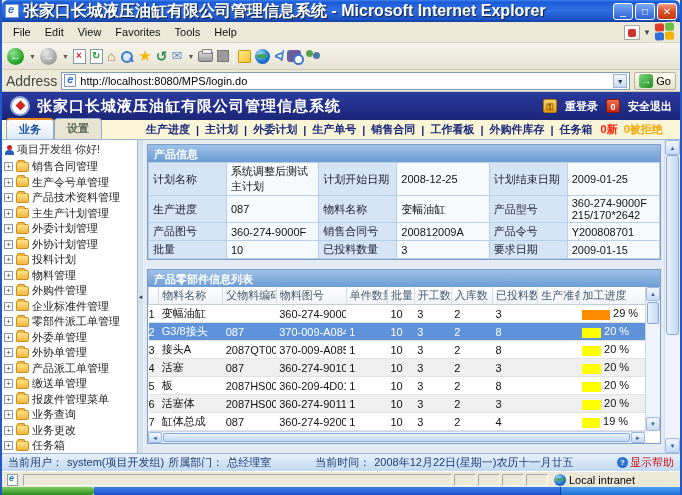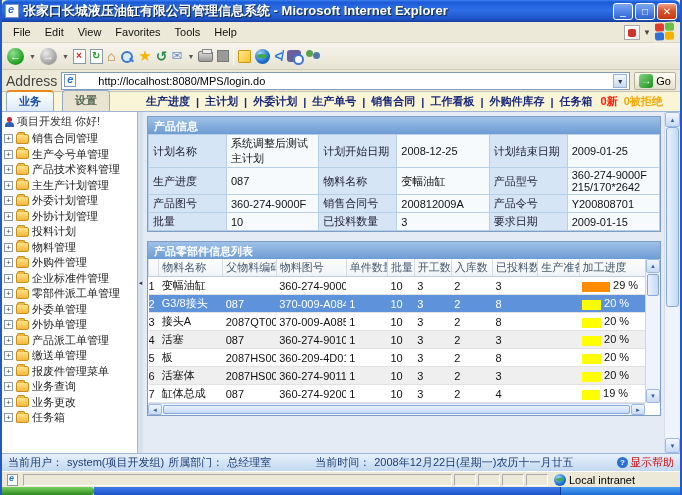--- a/index.html
+++ b/index.html
@@ -6,21 +6,21 @@
   html,body { width:682px; height:495px; overflow:hidden; }
   body { font-family:"Liberation Sans","DejaVu Sans",sans-serif; font-size:11px; background:#ECE9D8; }
   .window { width:682px; height:495px; display:flex; flex-direction:column; border-left:2px solid #2258C8; border-right:2px solid #2258C8; }
 
   
   .titlebar { height:22px; flex:0 0 22px; display:flex; align-items:center; padding:0 3px;
     background:linear-gradient(180deg,#3C81F3 0%,#1C5BD6 10%,#2E6FE8 45%,#1F55C8 85%,#16409F 100%);
     border-radius:6px 6px 0 0; }
   .ie-doc-icon { width:14px; height:14px; margin-right:4px; background:#FFFFFF; border:1px solid #7A97C5; position:relative; }
   .ie-doc-icon::after { content:"e"; position:absolute; left:2px; top:-2px; color:#2A6FD6; font-weight:bold; font-size:11px; font-style:italic; }
-  .title-text { color:#FFF; font-weight:bold; font-size:13px; text-shadow:1px 1px 1px #123; white-space:nowrap; overflow:hidden; flex:1; }
+  .title-text { color:#FFF; font-weight:bold; font-size:16px; text-shadow:1px 1px 1px #123; white-space:nowrap; overflow:hidden; flex:1; }
   .win-buttons { display:flex; gap:2px; }
   .winbtn { width:20px; height:17px; border:1px solid #FFF; border-radius:3px; color:#FFF; font-size:10px; line-height:15px; text-align:center;
     background:linear-gradient(180deg,#7AA7F5,#2E63D0); }
   .winbtn.close { background:linear-gradient(180deg,#F3A08A,#D9542C 45%,#C13A12); }
 
   
   .menubar { height:21px; flex:0 0 21px; background:#ECE9D8; display:flex; align-items:center; padding:0 4px; border-bottom:1px solid #D8D4C4; }
   .menu-item { padding:2px 7px; color:#111; }
   .menubar-right { margin-left:auto; display:flex; align-items:center; gap:3px; }
   .pdf-icon { width:16px; height:15px; background:linear-gradient(135deg,#FFF 45%,#E8E8E8); border:1px solid #AAA; position:relative; }
@@ -58,40 +58,40 @@
   .msn-arrow { color:#2B7CD4; font-size:14px; font-weight:bold; }
   .binoc { width:14px; height:12px; background:#6B5E9E; border-radius:3px; position:relative; }
   .binoc::after { content:""; position:absolute; right:-3px; bottom:-3px; width:7px; height:7px; border:2px solid #3C78D0; border-radius:50%; background:#FFF; }
   .people { width:16px; height:14px; position:relative; }
   .people::before { content:""; position:absolute; left:1px; top:1px; width:7px; height:7px; border-radius:50%; background:#59A14F; }
   .people::after { content:""; position:absolute; right:1px; top:3px; width:7px; height:7px; border-radius:50%; background:#4E79A7; }
 
   
   .addressbar { height:22px; flex:0 0 22px; background:#ECE9D8; display:flex; align-items:center; gap:4px; padding:0 4px; border-bottom:1px solid #C8C4B4; }
   .addr-label { color:#444; font-size:14px; }
-  .addr-input { flex:1; height:18px; background:#FFF; border:1px solid #7F9DB9; display:flex; align-items:center; padding:0 2px; gap:18px; }
+  .addr-input { flex:1; height:18px; background:#FFF; border:1px solid #7F9DB9; display:flex; align-items:center; padding:0 2px; gap:0; }
   .addr-input .url { flex:1; color:#000; font-size:11px; }
   .addr-drop { width:14px; height:14px; background:linear-gradient(#F5F9FF,#C9D9F0); border:1px solid #9AB2D5; font-size:7px; text-align:center; line-height:13px; color:#335; }
   .go-btn { display:flex; align-items:center; gap:3px; padding:1px 4px; border:1px solid #B5B09C; border-radius:2px; background:linear-gradient(#FFFDF4,#E4E0CE); }
   .go-arrow { width:14px; height:14px; border-radius:3px; background:linear-gradient(135deg,#7FD67F,#1E8E1E); color:#FFF; font-size:10px; font-weight:bold; text-align:center; line-height:14px; }
 
   
   .appheader { height:28px; flex:0 0 28px; background:linear-gradient(180deg,#2A3A9E,#1B2678); display:flex; align-items:center; padding:0 8px; gap:7px; }
   .app-logo { width:20px; height:20px; border-radius:50%; background:#FFF; border:2px solid #8FA8E0; position:relative; flex:0 0 20px; }
   .app-logo::after { content:""; position:absolute; left:5px; top:4px; width:7px; height:7px; background:#D22418; transform:rotate(45deg); }
   .app-title { color:#FFF; font-weight:bold; font-size:15px; letter-spacing:1px; white-space:nowrap; }
   .appheader-right { margin-left:auto; display:flex; align-items:center; gap:8px; color:#FFF; font-weight:bold; }
   .hd-ic { width:14px; height:14px; border-radius:2px; display:inline-block; text-align:center; line-height:14px; font-size:9px; color:#FFF; }
   .hd-ic.key { background:linear-gradient(#FFD76E,#E89B12); border:1px solid #B37706; color:#7A4E00; }
   .hd-ic.power { background:linear-gradient(#F07050,#C42310); border:1px solid #8E1404; }
   .hd-link { cursor:pointer; }
 
   
   .tabnav { height:20px; flex:0 0 20px; background:#FBF5D8; display:flex; align-items:flex-end; border-bottom:1px solid #9FB6D8; }
-  .tabs { width:138px; flex:0 0 138px; display:flex; padding-left:4px; gap:8px; }
+  .tabs { width:138px; flex:0 0 138px; display:flex; padding-left:4px; gap:0; }
   .tab { padding:2px 12px 2px; border:1px solid #8FA8CC; border-bottom:none; border-radius:4px 4px 0 0; font-weight:bold; }
   .tab.active { background:linear-gradient(#FFFFFF,#DCE9F8); color:#1A50A8; border-top:2px solid #E88A1A; }
   .tab.inactive { background:#E9E4D2; color:#5A6A58; }
   .topnav { flex:1; display:flex; align-items:center; gap:6px; padding:0 6px 2px; font-weight:bold; color:#1A2A7A; white-space:nowrap; overflow:hidden; }
   .nav-sep { color:#1A2A7A; }
   .nav-item { cursor:pointer; }
   .badge-new { color:#FF1A00; margin-left:2px; }
   .badge-rej { color:#F5A800; }
 
   
@@ -229,20 +229,30 @@
       <span class="ie-doc-icon" style="width:12px;height:13px;"></span>
       <span class="url">http://localhost:8080/MPS/login.do</span>
       <span class="addr-drop">▼</span>
     </span>
     <span class="go-btn">
       <span class="go-arrow">→</span>
       <span>Go</span>
     </span>
   </div>
 
+  <div class="appheader">
+    <span class="app-logo"></span>
+    <span class="app-title">张家口长城液压油缸有限公司管理信息系统</span>
+    <span class="appheader-right">
+      <span class="hd-ic key">⚿</span>
+      <span class="hd-link">重登录</span>
+      <span class="hd-ic power">0</span>
+      <span class="hd-link">安全退出</span>
+    </span>
+  </div>
 
   <div class="tabnav">
     <span class="tabs">
       <span class="tab active">业务</span>
       <span class="tab inactive">设置</span>
     </span>
     <span class="topnav">
         <span class="nav-item">生产进度</span>
         <span class="nav-sep">|</span>
         <span class="nav-item">主计划</span>

